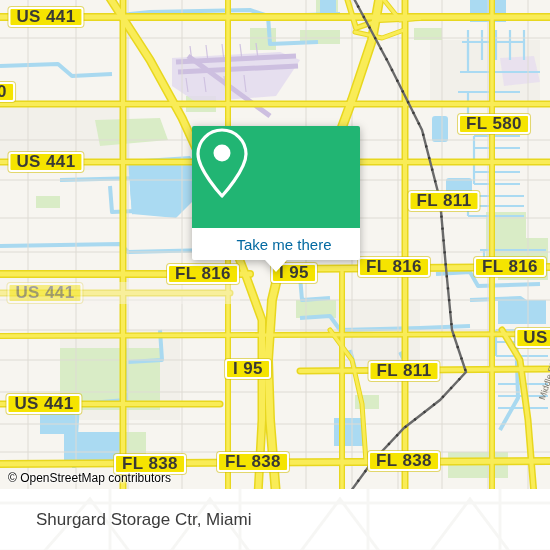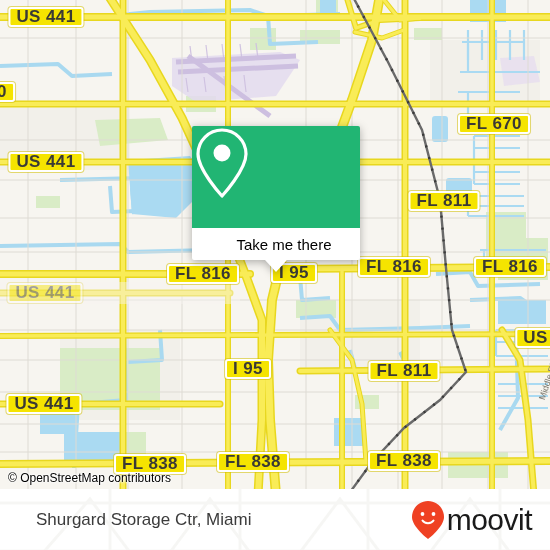--- a/index.html
+++ b/index.html
@@ -53,21 +53,21 @@
   .callout{position:absolute;left:192px;top:126px;width:168px;filter:drop-shadow(0 2px 4px rgba(0,0,0,.3));}
   .callout-top{
     height:102px;background:#21b573;
     border-radius:2px 2px 0 0;
     display:flex;align-items:center;justify-content:center;
   }
   .callout-bottom{
     height:32px;background:#ffffff;border-radius:0 0 2px 2px;
     display:flex;align-items:center;justify-content:center;
   }
-  .callout-bottom span{font-size:15px;color:#000000;margin-left:16px;}
+  .callout-bottom span{font-size:15px;color:#0369a1;margin-left:16px;}
   .callout-tail{
     position:absolute;left:50%;top:134px;margin-left:-11px;
     width:0;height:0;
     border-left:11px solid transparent;
     border-right:11px solid transparent;
     border-top:12px solid #ffffff;
   }
 
   
   .footer{position:absolute;left:0;top:489px;width:550px;height:61px;background:#ffffff;overflow:hidden;}
@@ -308,21 +308,21 @@
         </g>
 
         <rect x="0" y="282" width="240" height="22" fill="#f7f5f0" opacity=".45"></rect>
       </g>
     </svg>
 
     <div id="shields">
         <div class="shield" style="left: 46px; top: 17px;">US 441</div>
         <div class="shield" style="left: 2px; top: 92px;">0</div>
         <div class="shield" style="left: 46px; top: 162px;">US 441</div>
-        <div class="shield" style="left: 494px; top: 124px;">FL 670</div>
+        <div class="shield" style="left: 494px; top: 124px;">FL 580</div>
         <div class="shield" style="left: 444px; top: 201px;">FL 811</div>
         <div class="shield dim" style="left: 45px; top: 293px;">US 441</div>
         <div class="shield" style="left: 203px; top: 274px;">FL 816</div>
         <div class="shield" style="left: 294px; top: 273px;">I 95</div>
         <div class="shield" style="left: 394px; top: 267px;">FL 816</div>
         <div class="shield" style="left: 510px; top: 267px;">FL 816</div>
         <div class="shield" style="left: 543px; top: 338px;">US 1</div>
         <div class="shield" style="left: 248px; top: 369px;">I 95</div>
         <div class="shield" style="left: 404px; top: 371px;">FL 811</div>
         <div class="shield" style="left: 44px; top: 404px;">US 441</div>
@@ -358,24 +358,15 @@
         <path d="M410,120 L470,40 L530,120"></path>
         <line x1="0" y1="44" x2="550" y2="44"></line>
         <line x1="0" y1="92" x2="550" y2="92"></line>
         <line x1="110" y1="30" x2="110" y2="120"></line>
         <line x1="240" y1="30" x2="240" y2="120"></line>
         <line x1="368" y1="30" x2="368" y2="120"></line>
         <line x1="500" y1="30" x2="500" y2="120"></line>
       </g>
     </svg>
     <div class="place-name">Shurgard Storage Ctr, Miami</div>
-    <div class="brand">
-      <svg width="34" height="40" viewBox="0 0 34 40">
-        <path d="M17,1 C8.2,1 1,8.2 1,17 C1,27 17,39 17,39 C17,39 33,27 33,17 C33,8.2 25.8,1 17,1 Z" fill="#ef4123"></path>
-        <circle cx="11.5" cy="14" r="1.9" fill="#ffffff"></circle>
-        <circle cx="22.5" cy="14" r="1.9" fill="#ffffff"></circle>
-        <path d="M11.5,20.5 C13.5,24 20.5,24 22.5,20.5" fill="none" stroke="#ffffff" stroke-width="2" stroke-linecap="round"></path>
-      </svg>
-      <span class="brand-word">moovit</span>
-    </div>
   </div>
 
 </div>
 
 </body></html>

